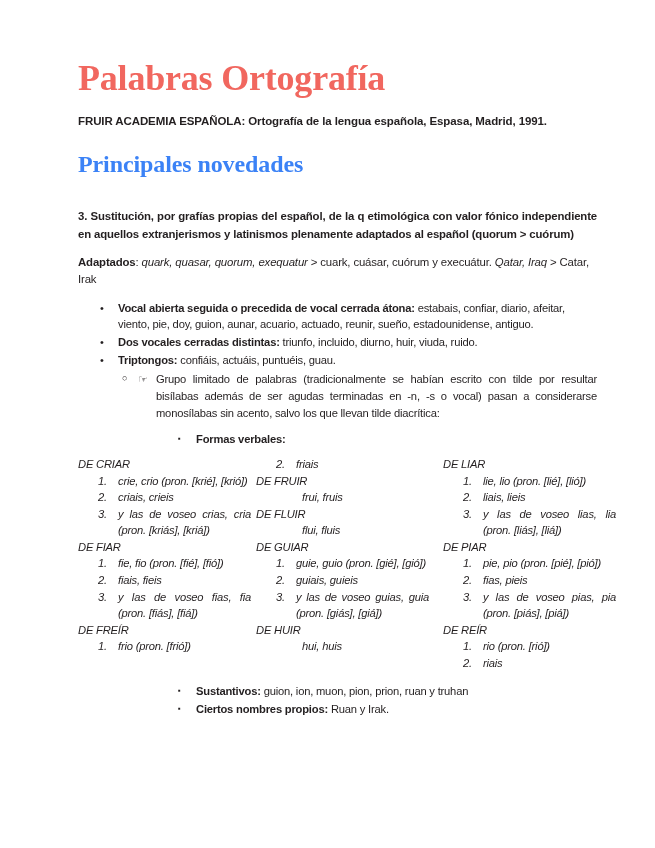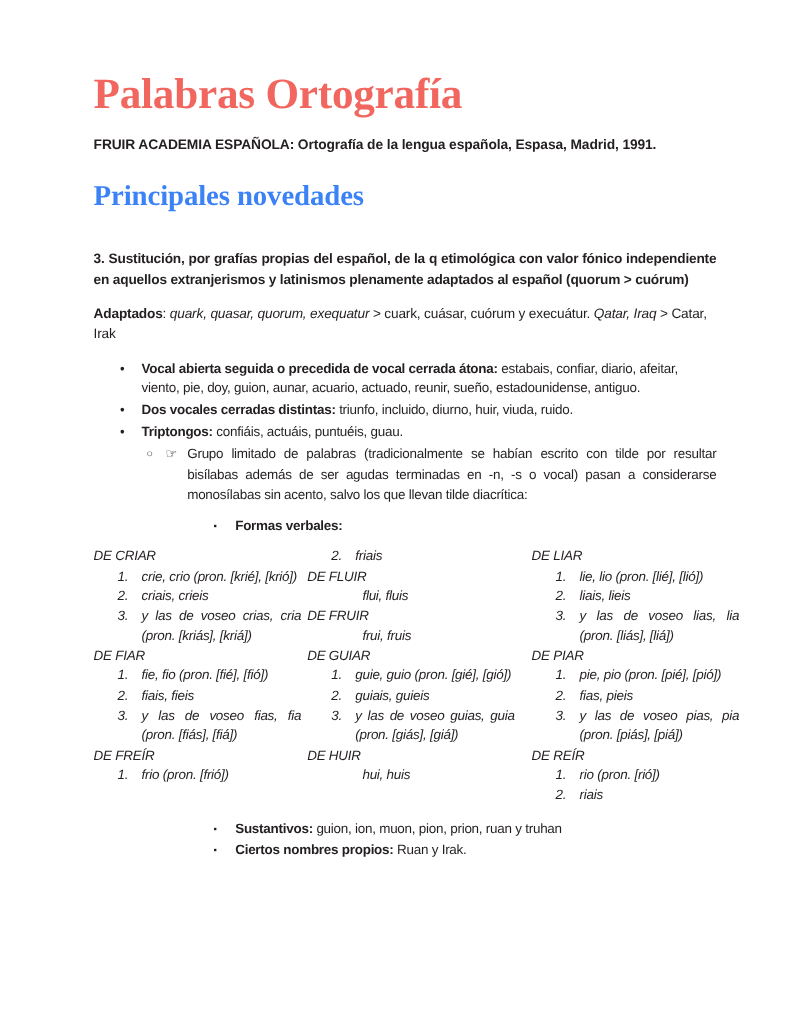--- a/index.html
+++ b/index.html
@@ -266,29 +266,29 @@
       </div>
     </div>
 
     <div class="col c2">
       <div>
         <ol class="verb-list">
           <li><span class="num">2.</span><span>friais</span></li>
         </ol>
       </div>
       <div>
+        <div class="verb-head">DE FRUIR</div>
+        <ol class="verb-list">
+          <li class="nonum"><span>frui, fruis</span></li>
+        </ol>
+      </div>
+      <div>
         <div class="verb-head">DE FLUIR</div>
         <ol class="verb-list">
           <li class="nonum"><span>flui, fluis</span></li>
-        </ol>
-      </div>
-      <div>
-        <div class="verb-head">DE FRUIR</div>
-        <ol class="verb-list">
-          <li class="nonum"><span>frui, fruis</span></li>
         </ol>
       </div>
       <div>
         <div class="verb-head">DE GUIAR</div>
         <ol class="verb-list">
           <li><span class="num">1.</span><span>guie, guio (pron. [gié], [gió])</span></li>
           <li><span class="num">2.</span><span>guiais, guieis</span></li>
           <li><span class="num">3.</span><span>y las de voseo guias, guia (pron. [giás], [giá])</span></li>
         </ol>
       </div>

